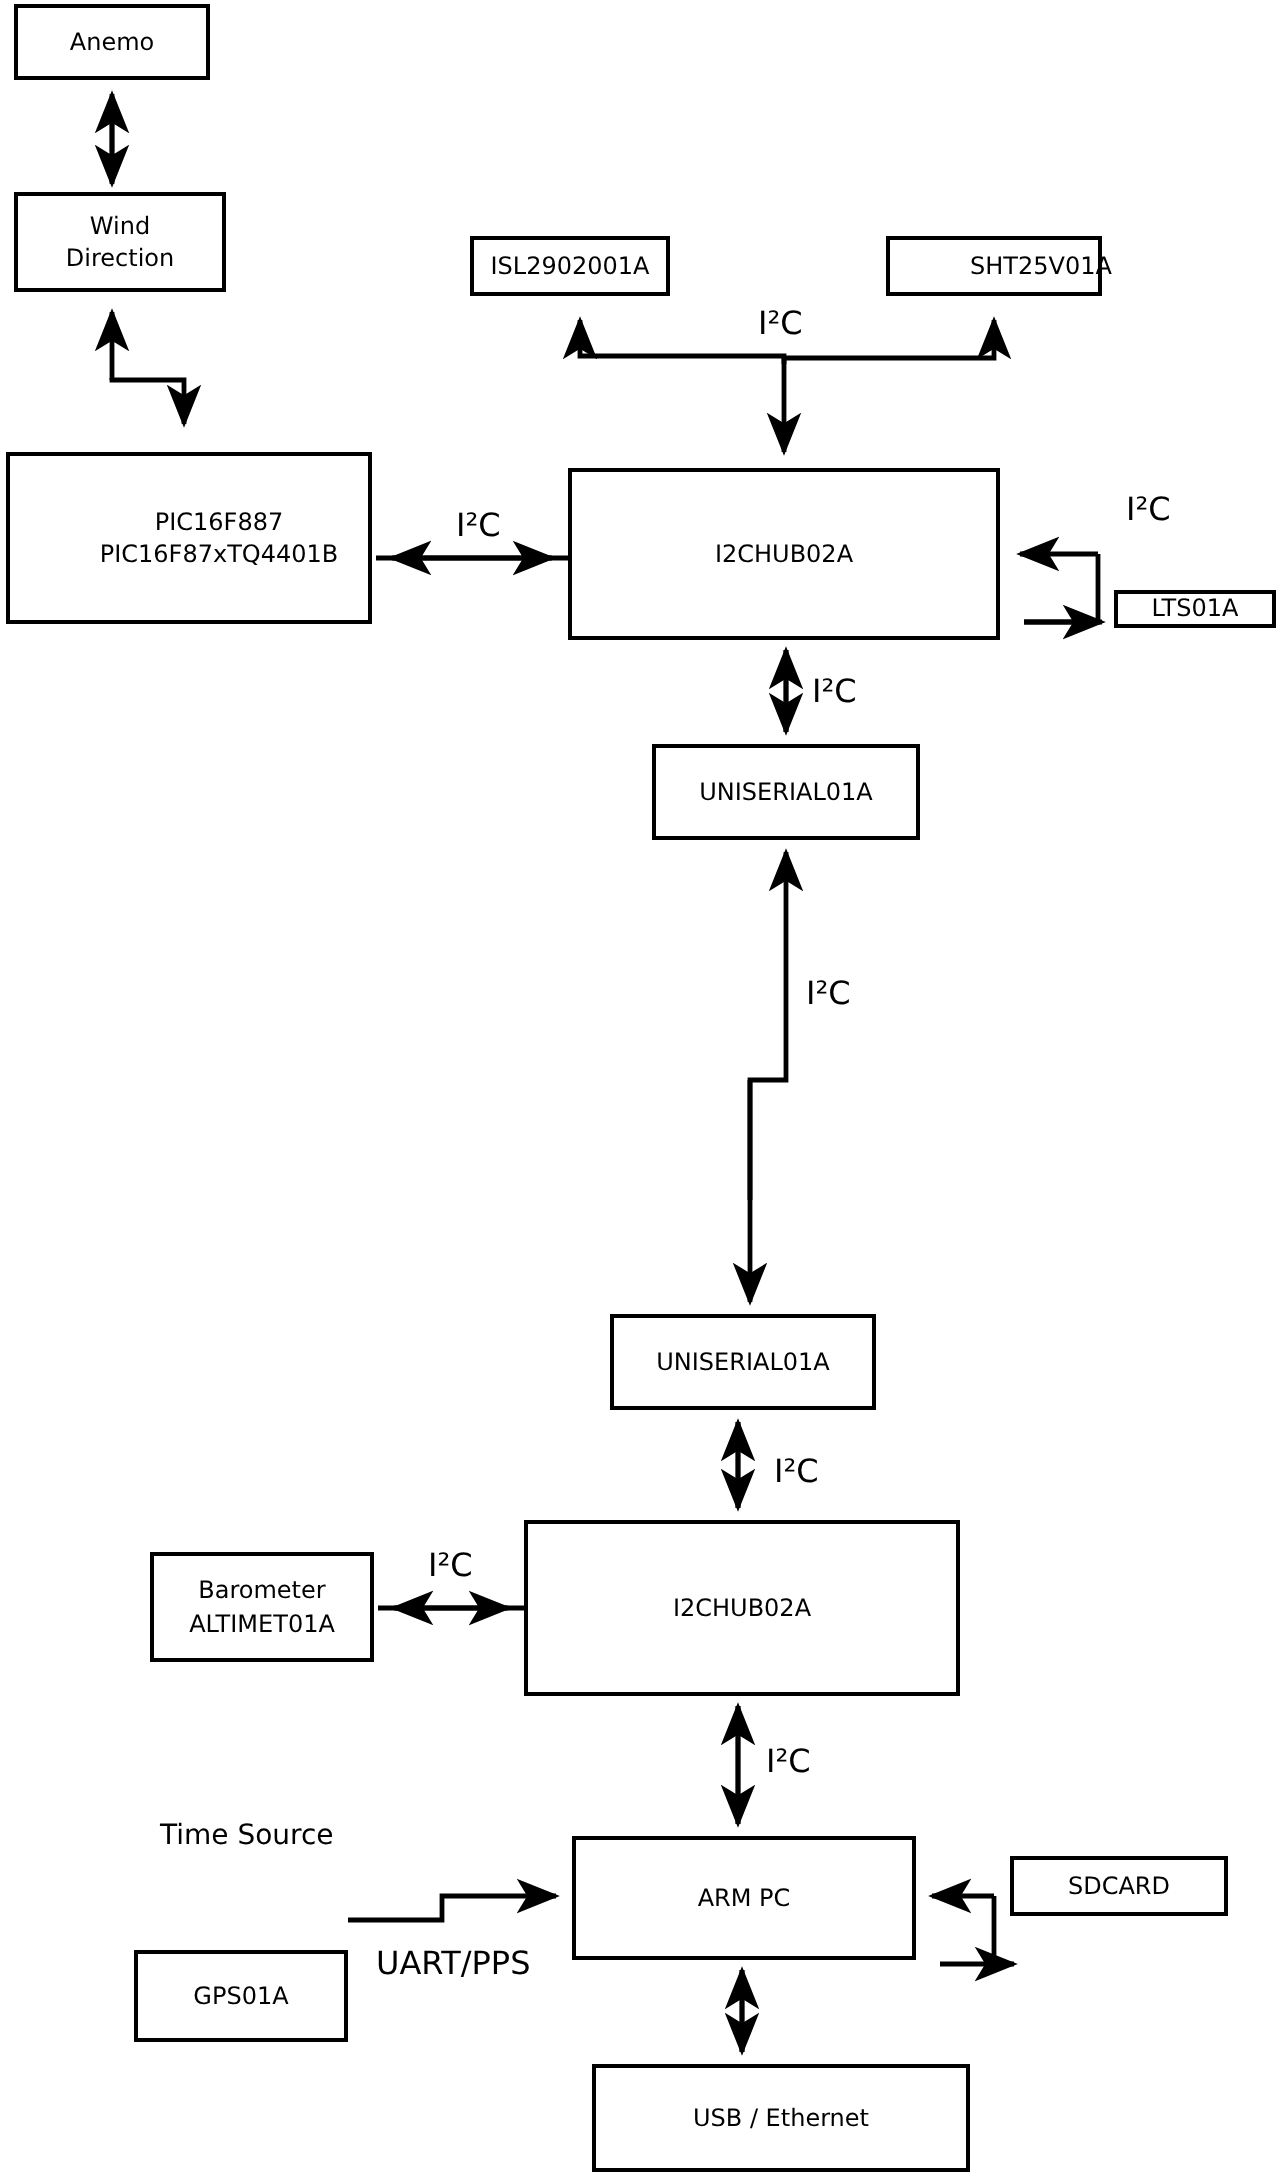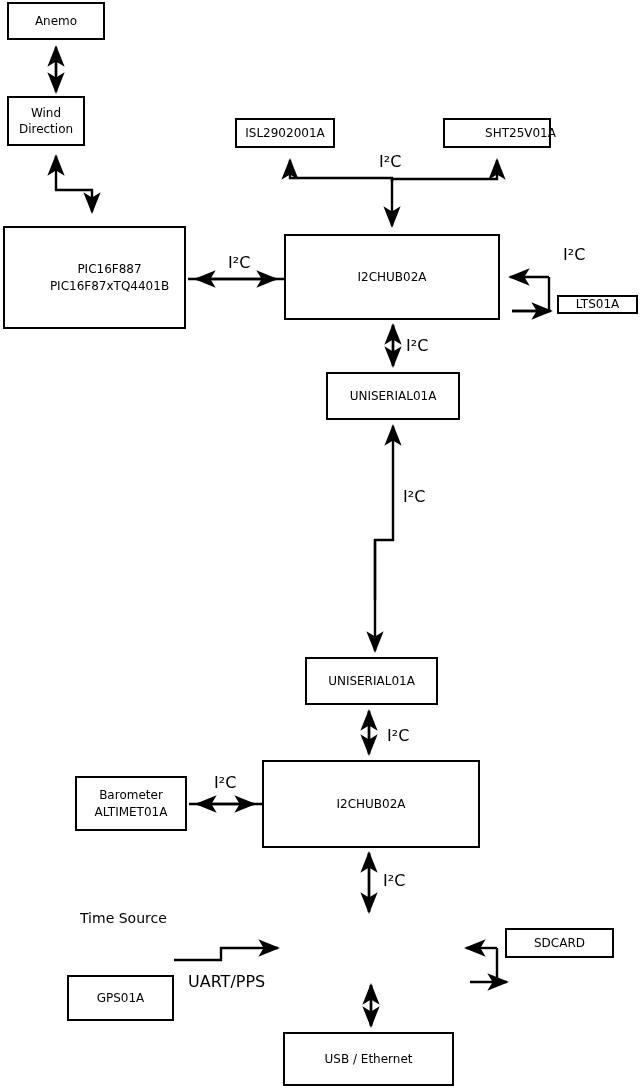--- a/index.html
+++ b/index.html
@@ -110,25 +110,25 @@
       <line x1="470" y1="982" x2="507" y2="982" marker-end="url(#arrow)"></line>
 
       <line x1="371" y1="985" x2="371" y2="1026" marker-end="url(#arrow)"></line>
       <line x1="371" y1="1026" x2="371" y2="985" marker-end="url(#arrow)"></line>
     </g>
   </svg>
 
   <div class="node" style="left: 7px; top: 2px; width: 98px; height: 38px; border-color: rgb(0, 0, 0); text-align: center;">
     <span class="node-label">Anemo</span>
   </div>
-  <div class="node" style="left: 7px; top: 96px; width: 78px; height: 50px; border-color: rgb(0, 0, 0);">
+  <div class="node" style="left: 7px; top: 96px; width: 106px; height: 50px; border-color: rgb(0, 0, 0);">
     <span class="node-label">Wind
 Direction</span>
   </div>
-  <div class="node" style="left: 3px; top: 226px; width: 183px; height: 103px; border-color: rgb(0, 0, 0); padding-left: 30px;">
+  <div class="node" style="left: 3px; top: 226px; width: 183px; height: 86px; border-color: rgb(0, 0, 0); padding-left: 30px;">
     <span class="node-label">PIC16F887
 PIC16F87xTQ4401B</span>
   </div>
   <div class="node" style="left: 235px; top: 118px; width: 100px; height: 30px; border-color: rgb(0, 0, 0);">
     <span class="node-label">ISL2902001A</span>
   </div>
   <div class="node" style="left: 443px; top: 118px; width: 108px; height: 30px; border-color: rgb(0, 0, 0); padding-left: 47px;">
     <span class="node-label">SHT25V01A</span>
   </div>
   <div class="node" style="left: 284px; top: 234px; width: 216px; height: 86px; border-color: rgb(0, 0, 0);">
@@ -146,24 +146,27 @@
   <div class="node" style="left: 75px; top: 776px; width: 112px; height: 55px; border-color: rgb(0, 0, 0);">
     <span class="node-label">Barometer
 ALTIMET01A</span>
   </div>
   <div class="node" style="left: 262px; top: 760px; width: 218px; height: 88px; border-color: rgb(0, 0, 0);">
     <span class="node-label">I2CHUB02A</span>
   </div>
   <div class="node" style="left: 67px; top: 937px; width: 107px; height: 46px; border-color: rgb(0, 0, 0); margin-top: 38px;">
     <span class="node-label">GPS01A</span>
   </div>
+  <div class="node" style="left: 286px; top: 918px; width: 172px; height: 62px; border-color: rgb(0, 0, 0);">
+    <span class="node-label">ARM PC</span>
+  </div>
   <div class="node" style="left: 505px; top: 904px; width: 109px; height: 30px; border-color: rgb(0, 0, 0); margin-top: 24px;">
     <span class="node-label">SDCARD</span>
   </div>
-  <div class="node" style="left: 283px; top: 1032px; width: 171px; height: 54px; border-color: rgb(0, 0, 0);">
+  <div class="node" style="left: 296px; top: 1032px; width: 189px; height: 54px; border-color: rgb(0, 0, 0);">
     <span class="node-label">USB / Ethernet</span>
   </div>
 
   <div class="edge-label" style="left: 379px; top: 152px;">I²C</div>
   <div class="edge-label" style="left: 228px; top: 253px;">I²C</div>
   <div class="edge-label" style="left: 563px; top: 245px;">I²C</div>
   <div class="edge-label" style="left: 406px; top: 336px;">I²C</div>
   <div class="edge-label" style="left: 403px; top: 487px;">I²C</div>
   <div class="edge-label" style="left: 387px; top: 726px;">I²C</div>
   <div class="edge-label" style="left: 214px; top: 773px;">I²C</div>

